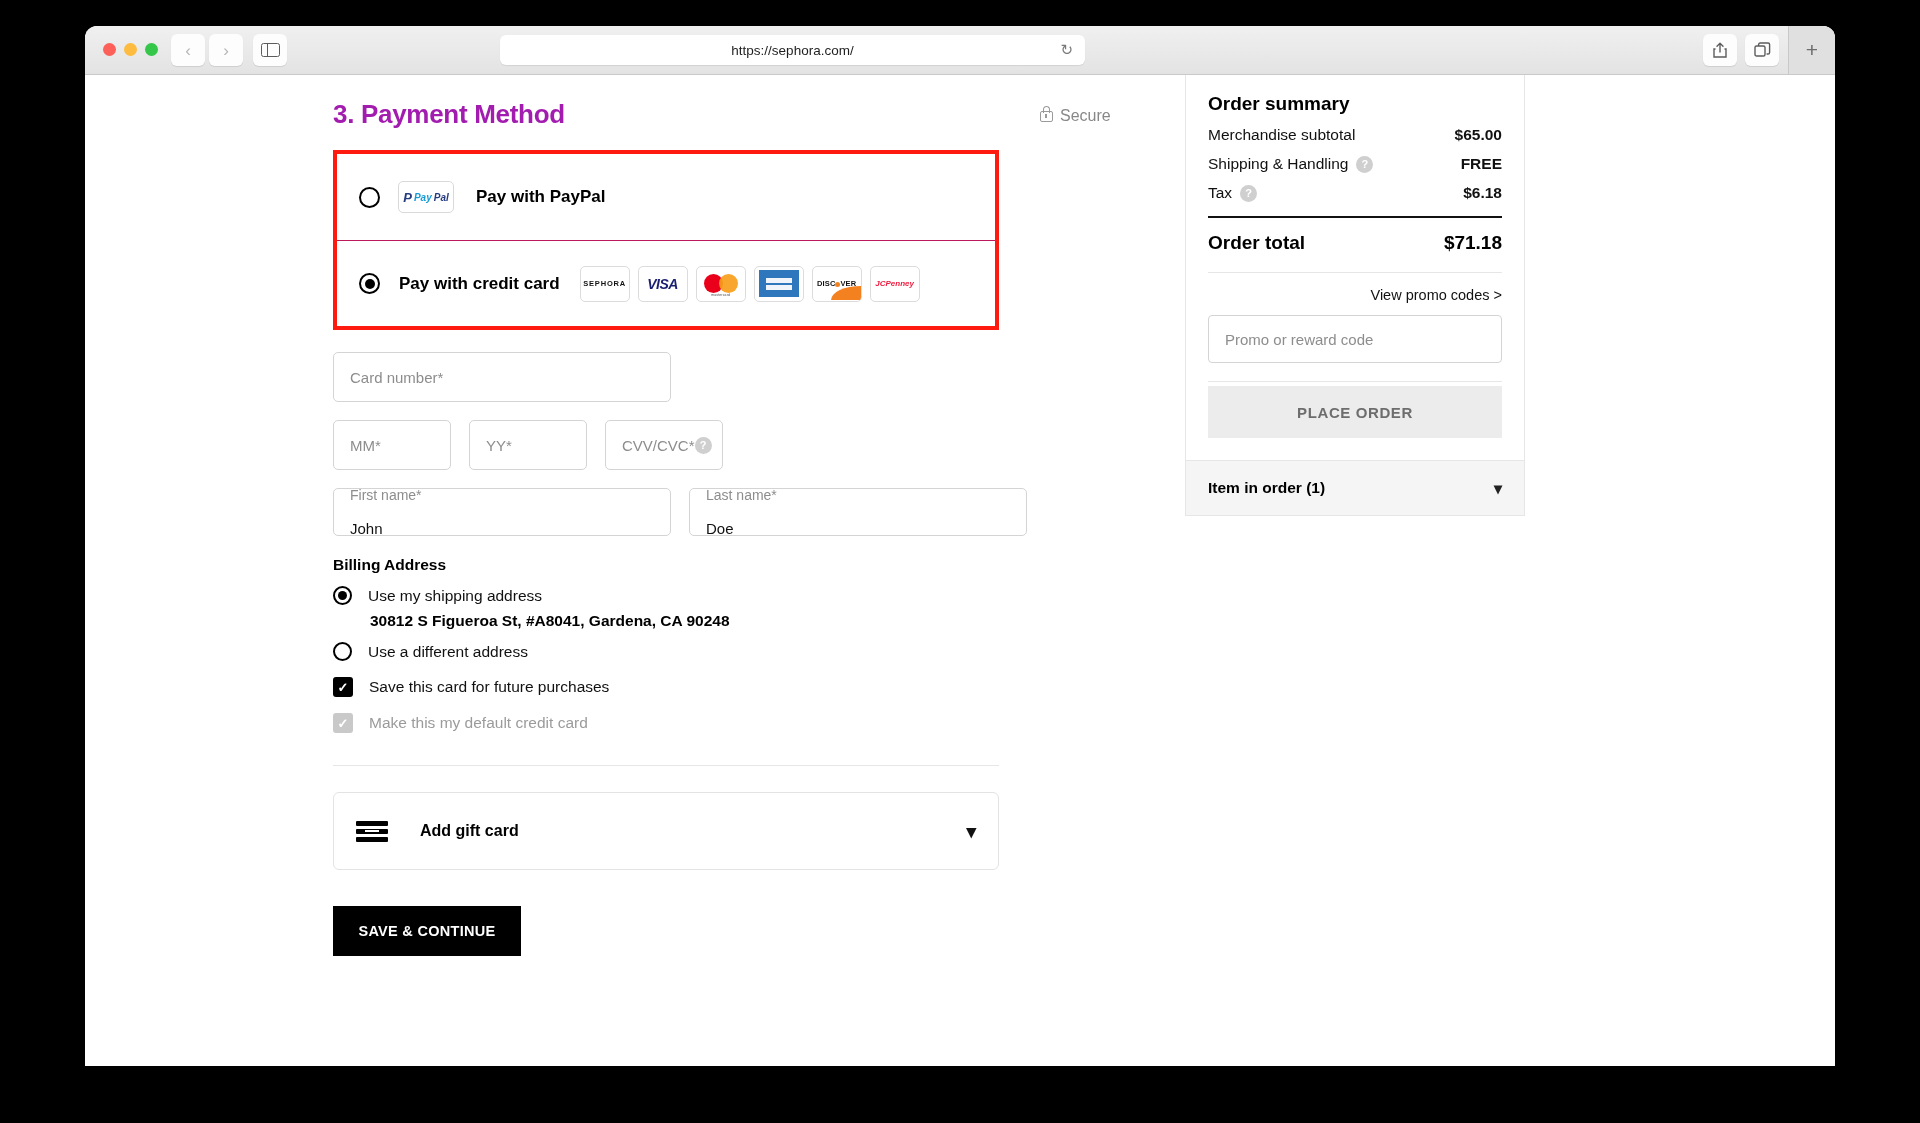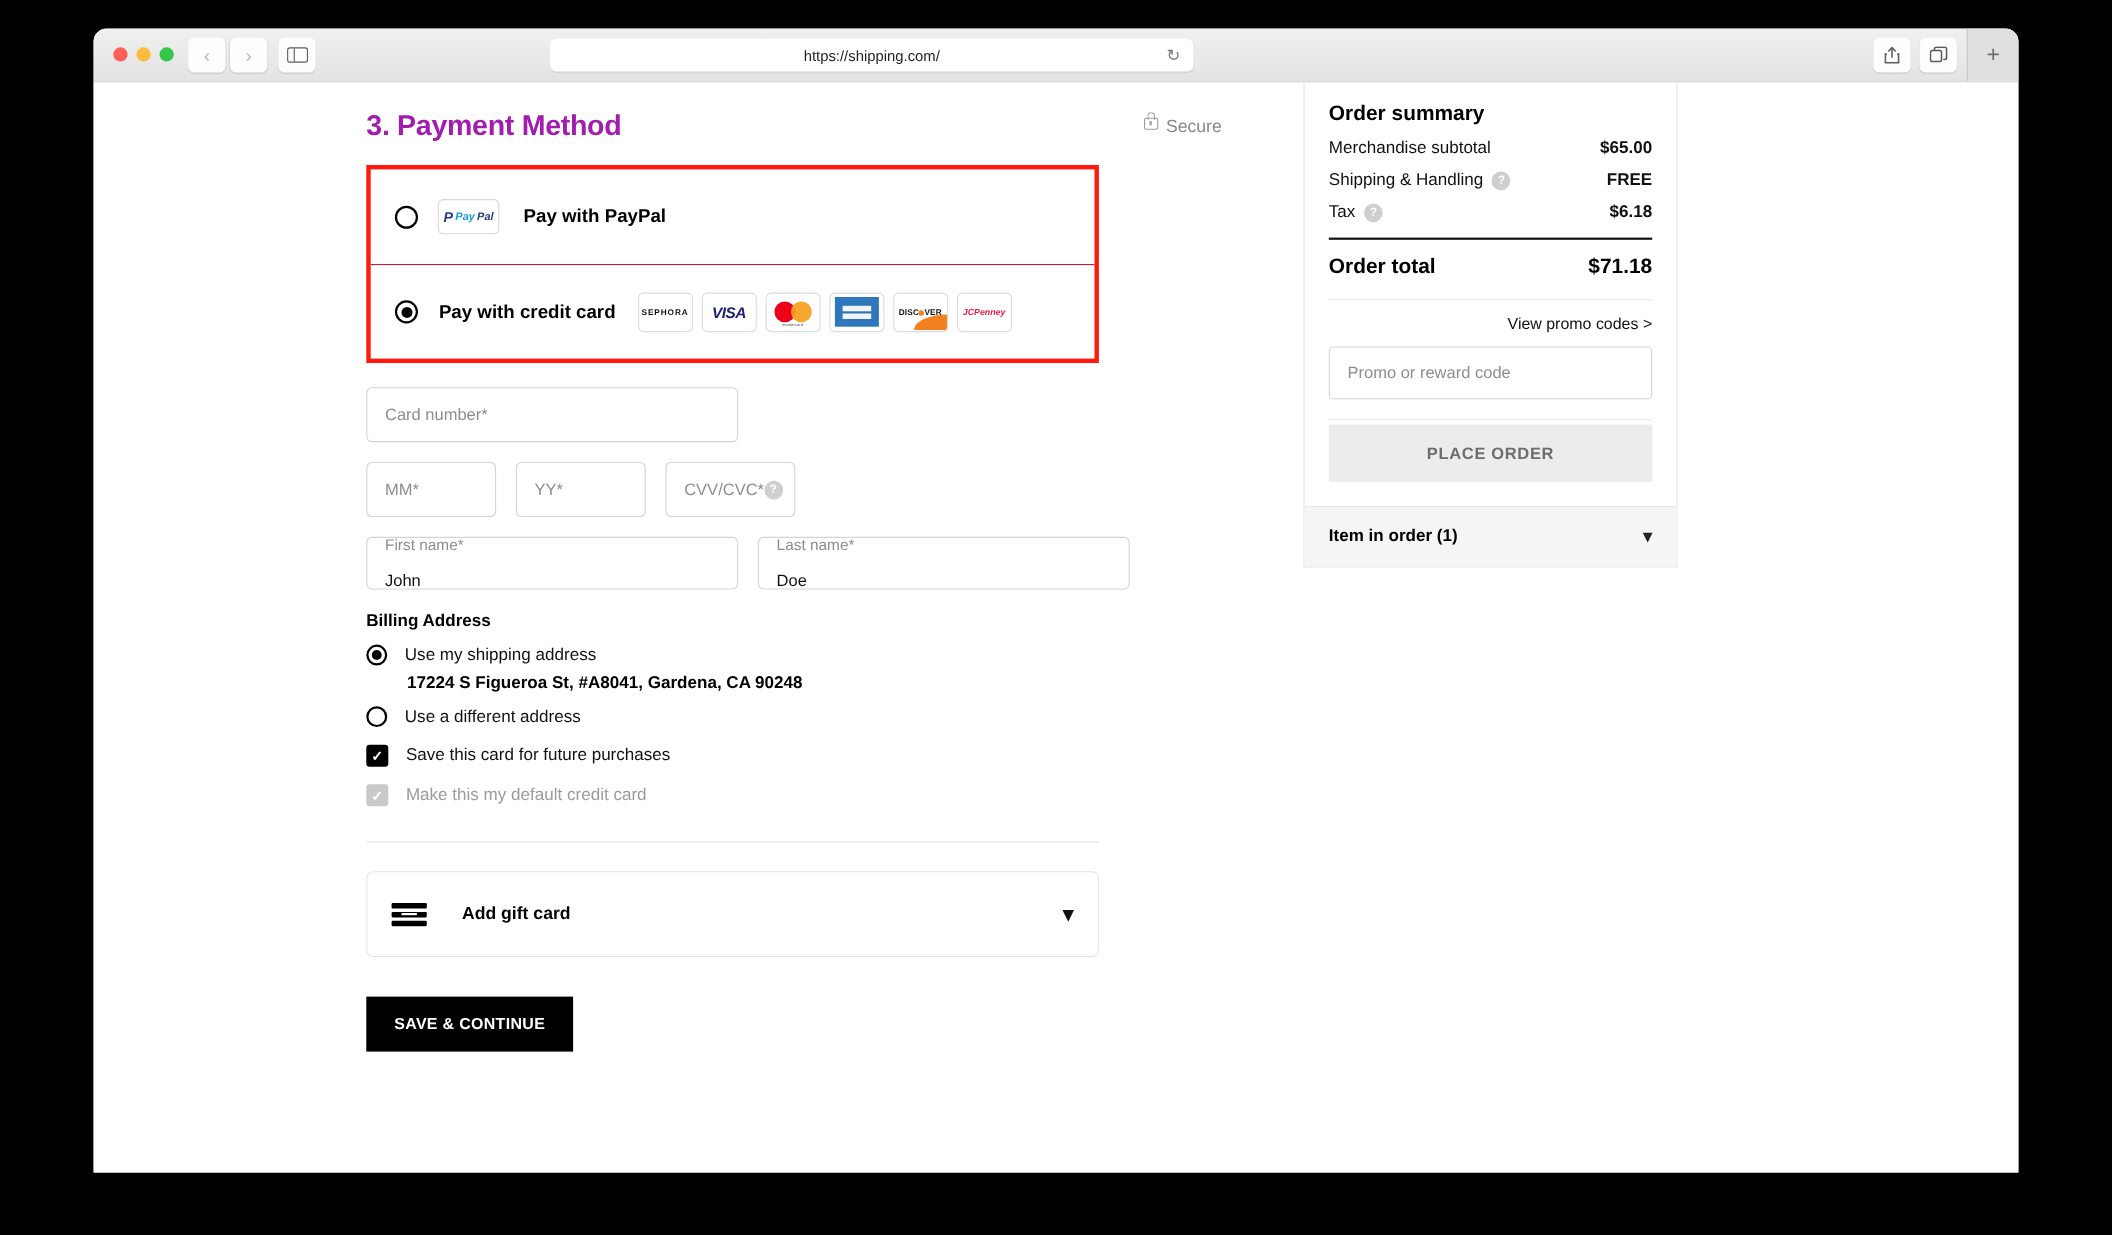--- a/index.html
+++ b/index.html
@@ -95,21 +95,21 @@
     width: 700px;
   }
 
   #page-title {
     font-size: 26px; font-weight: bold; color: #a21caf;
     margin-top: 24px; letter-spacing: -0.3px;
   }
 
   #secure-badge {
     position: absolute; left: 955px; top: 32px;
-    display: flex; gap: 7px;
+    display: flex; align-items: center; gap: 7px;
     color: #888888; font-size: 16px;
   }
   .lock-body {
     width: 13px; height: 11px;
     border: 1.6px solid #9a9a9a; border-radius: 2px;
     position: relative; box-sizing: border-box;
   }
   .lock-shackle {
     position: absolute; left: 2.2px; top: -6px;
     width: 7px; height: 7px;
@@ -345,21 +345,21 @@
       </div>
     </div>
 
     <div class="sidebar-btn-wrap">
       <div class="tb-btn">
         <div class="sb-icon"></div>
       </div>
     </div>
 
     <div id="url-bar">
-      <span id="url-text">https://shipping.com/</span>
+      <span id="url-text">https://sephora.com/</span>
       <span id="reload-icon">↻</span>
     </div>
 
     <div class="right-tools">
       <div class="tb-btn">
         <svg width="16" height="17" viewBox="0 0 16 17">
           <path d="M8 1.5 L8 10.5" stroke="#5c5c5c" stroke-width="1.4" fill="none"></path>
           <path d="M5 4.3 L8 1.3 L11 4.3" stroke="#5c5c5c" stroke-width="1.4" fill="none" stroke-linejoin="round" stroke-linecap="round"></path>
           <path d="M3.5 7 L2 7 L2 15 L14 15 L14 7 L12.5 7" stroke="#5c5c5c" stroke-width="1.4" fill="none"></path>
         </svg>
@@ -471,21 +471,21 @@
           </div>
         </div>
       </div>
 
       <div id="billing-title">Billing Address</div>
 
       <div class="opt-row">
         <div class="radio checked"></div>
         <span class="opt-label">Use my shipping address</span>
       </div>
-      <div id="shipping-address-text">17224 S Figueroa St, #A8041, Gardena, CA 90248</div>
+      <div id="shipping-address-text">30812 S Figueroa St, #A8041, Gardena, CA 90248</div>
 
       <div class="opt-row">
         <div class="radio"></div>
         <span class="opt-label">Use a different address</span>
       </div>
 
       <div class="chk-row">
         <div class="checkbox">
           <span class="chk-mark">✓</span>
         </div>

